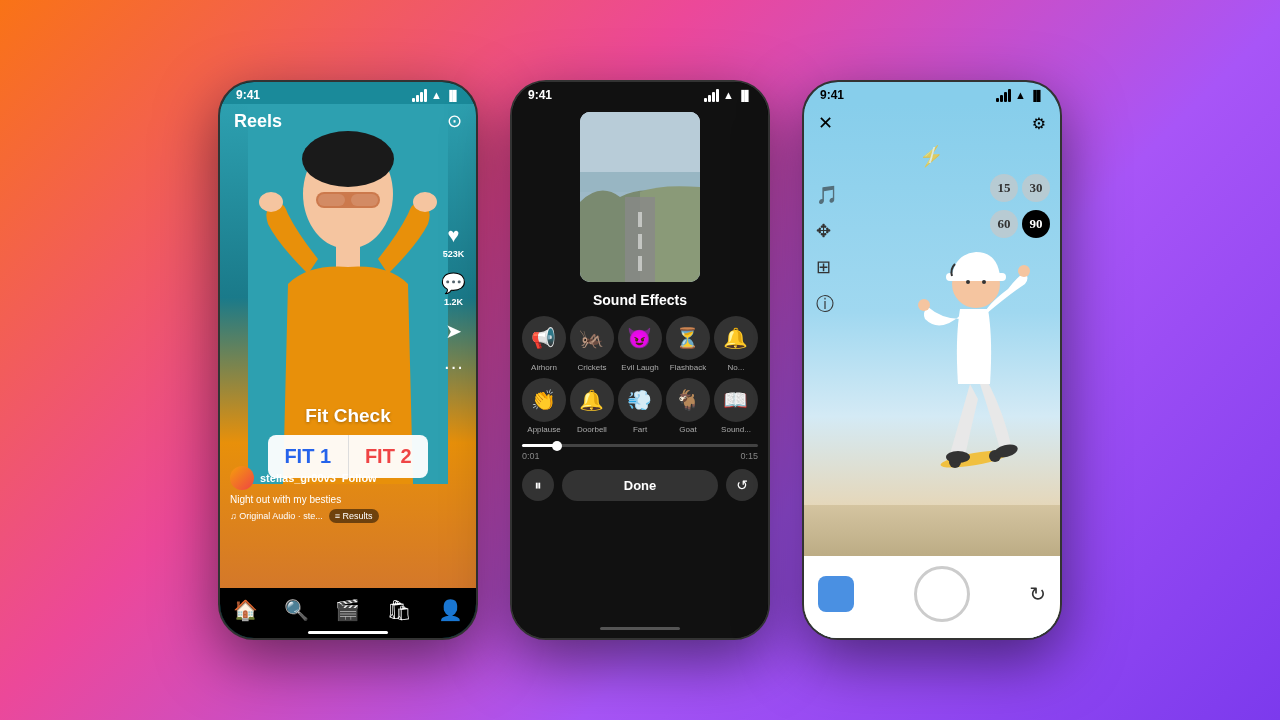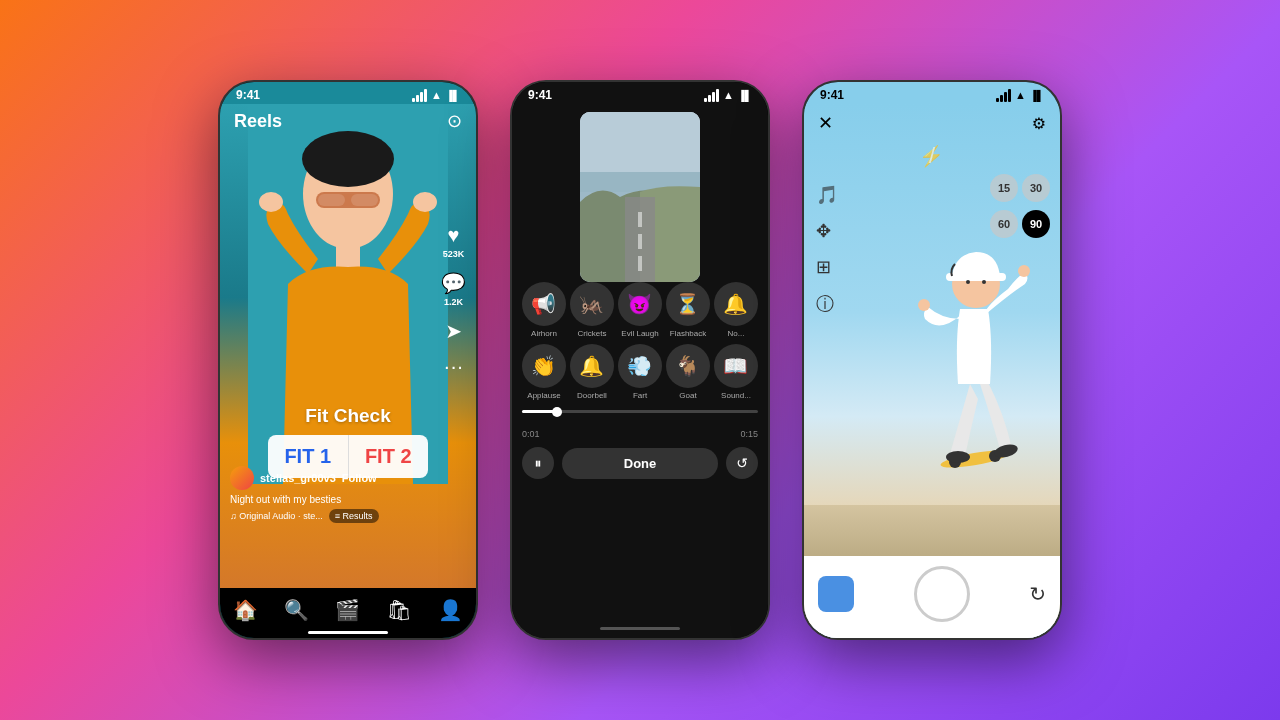--- a/index.html
+++ b/index.html
@@ -289,21 +289,21 @@
       top: 50%;
       transform: translate(-50%, -50%);
       width: 10px;
       height: 10px;
       border-radius: 50%;
       background: #fff;
     }
     .timeline-times {
       display: flex;
       justify-content: space-between;
-      margin-top: 16px;
+      margin-top: 4px;
     }
     .time-label { color: #888; font-size: 9px; }
 
     .done-row {
       display: flex;
       align-items: center;
       gap: 8px;
       padding: 8px 10px;
       flex-shrink: 0;
     }
@@ -423,24 +423,25 @@
       gap: 4px;
     }
     .timer-badge {
       width: 28px;
       height: 28px;
       border-radius: 50%;
       background: rgba(255,255,255,0.8);
       display: flex;
       align-items: center;
       justify-content: center;
-      font-size: 11px;
+      font-size: 13px;
       font-weight: 700;
       color: #333;
       cursor: pointer;
+      font-family: Liberation Serif, serif;
     }
     .timer-badge.active {
       background: #000000;
       color: #fff;
     }
     .timer-badge.gray { background: rgba(200,200,200,0.7); }
 
     
     .skater-area {
       position: absolute;
@@ -631,20 +632,21 @@
           <path d="M0 90 Q20 70 40 85 Q60 75 80 80 L80 170 L0 170 Z" fill="#7a8a70"></path>
           <path d="M60 80 Q80 72 120 75 L120 170 L60 170 Z" fill="#8a9a78"></path>
 
           <rect x="45" y="85" width="30" height="85" fill="#888" opacity="0.8"></rect>
           <rect x="58" y="100" width="4" height="15" fill="#fff" opacity="0.5"></rect>
           <rect x="58" y="122" width="4" height="15" fill="#fff" opacity="0.5"></rect>
           <rect x="58" y="144" width="4" height="15" fill="#fff" opacity="0.5"></rect>
         </svg>
       </div>
 
+      <div class="sound-effects-title">Sound Effects</div>
 
       <div class="effects-grid">
         <div class="effect-item">
           <div class="effect-icon-circle">📢</div>
           <span class="effect-label">Airhorn</span>
         </div>
         <div class="effect-item">
           <div class="effect-icon-circle">🦗</div>
           <span class="effect-label">Crickets</span>
         </div>

